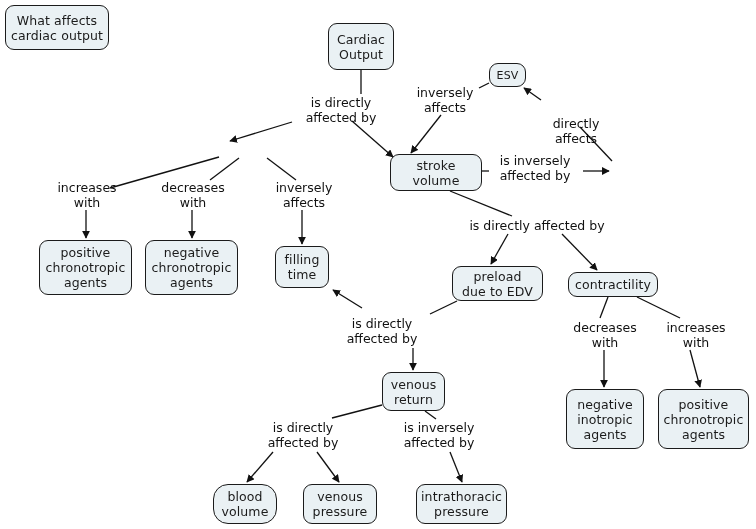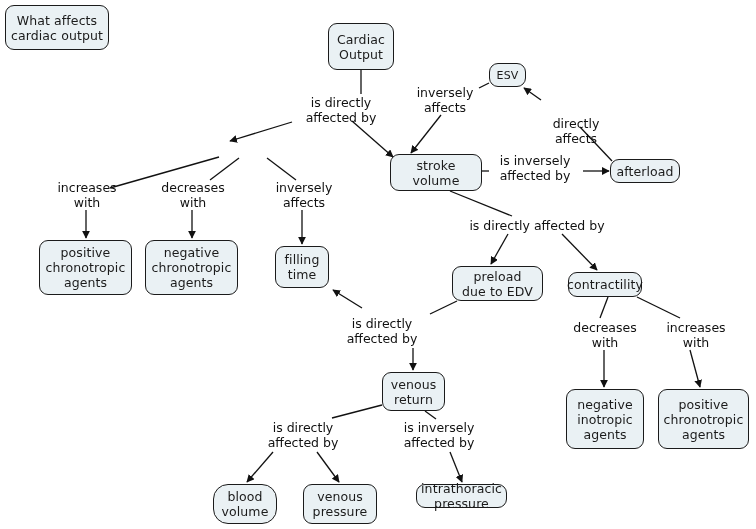--- a/index.html
+++ b/index.html
@@ -135,56 +135,55 @@
 
   <div class="node" style="left:328px; top:23px; width:66px; height:47px;">Cardiac
 Output</div>
 
   <div class="node small" style="left:489px; top:63px; width:37px; height:24px;">ESV</div>
 
 
   <div class="node" style="left:390px; top:154px; width:92px; height:37px;">stroke
 volume</div>
 
-  <div class="node" style="left:610px; top:159px; width:70px; height:24px;">afterload</div>
 
   <div class="node" style="left:39px; top:240px; width:93px; height:55px;">positive
 chronotropic
 agents</div>
 
   <div class="node" style="left:145px; top:240px; width:93px; height:55px;">negative
 chronotropic
 agents</div>
 
   <div class="node" style="left:452px; top:266px; width:91px; height:35px;">preload
 due to EDV</div>
 
   <div class="node" style="left:275px; top:246px; width:54px; height:42px;">filling
 time</div>
 
-  <div class="node" style="left:568px; top:272px; width:74px; height:25px;">contractility</div>
+  <div class="node" style="left:568px; top:272px; width:90px; height:25px;">contractility</div>
 
   <div class="node" style="left:382px; top:372px; width:63px; height:39px;">venous
 return</div>
 
   <div class="node" style="left:566px; top:389px; width:78px; height:60px;">negative
 inotropic
 agents</div>
 
   <div class="node" style="left:658px; top:389px; width:91px; height:60px;">positive
 chronotropic
 agents</div>
 
   <div class="node" style="left:213px; top:484px; width:64px; height:40px;border-radius:15px;">blood
 volume</div>
 
   <div class="node" style="left:303px; top:484px; width:74px; height:40px;">venous
 pressure</div>
 
-  <div class="node" style="left:416px; top:484px; width:91px; height:24px;">intrathoracic
+  <div class="node" style="left:416px; top:484px; width:91px; height:40px;">intrathoracic
 pressure</div>
 
   <div class="elabel" style="left:293px; top:95px; width:96px;">is directly
 affected by</div>
 
   <div class="elabel" style="left:406px; top:85px; width:78px;">inversely
 affects</div>
 
   <div class="elabel" style="left:541px; top:116px; width:70px;">directly
 affects</div>

